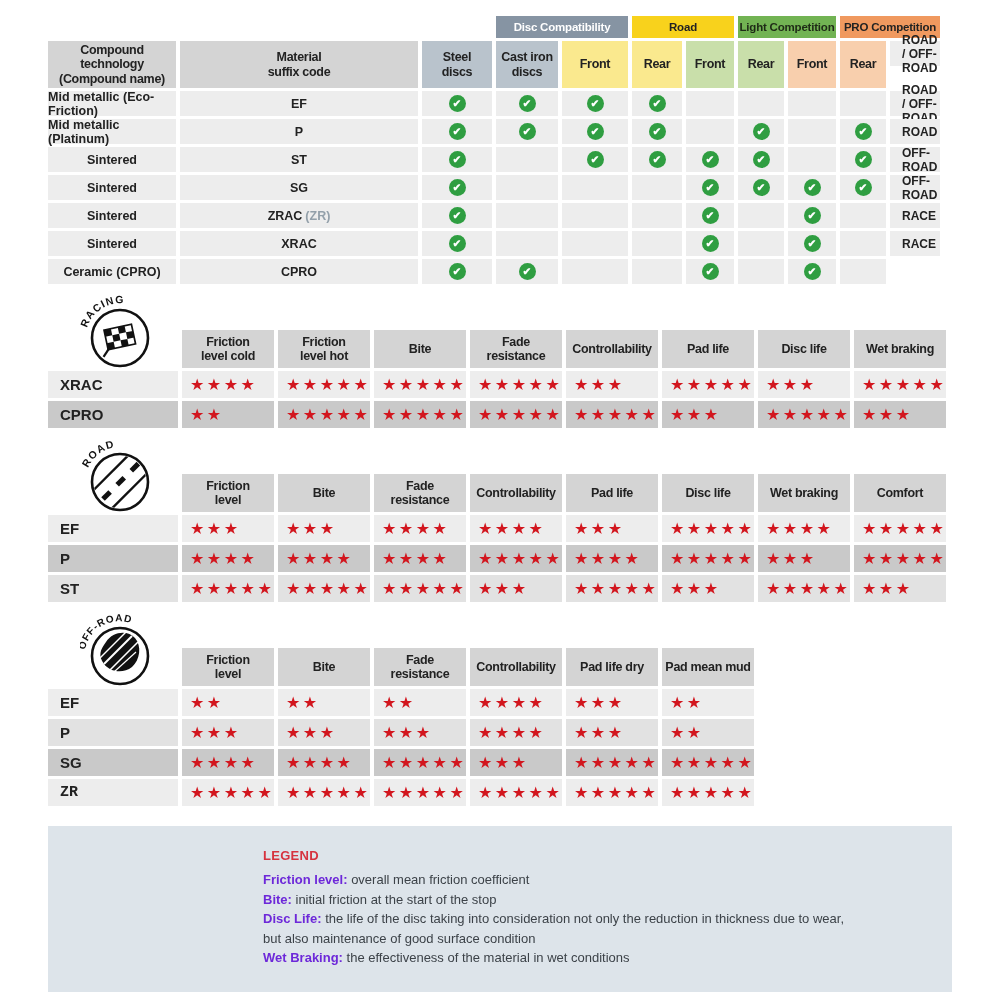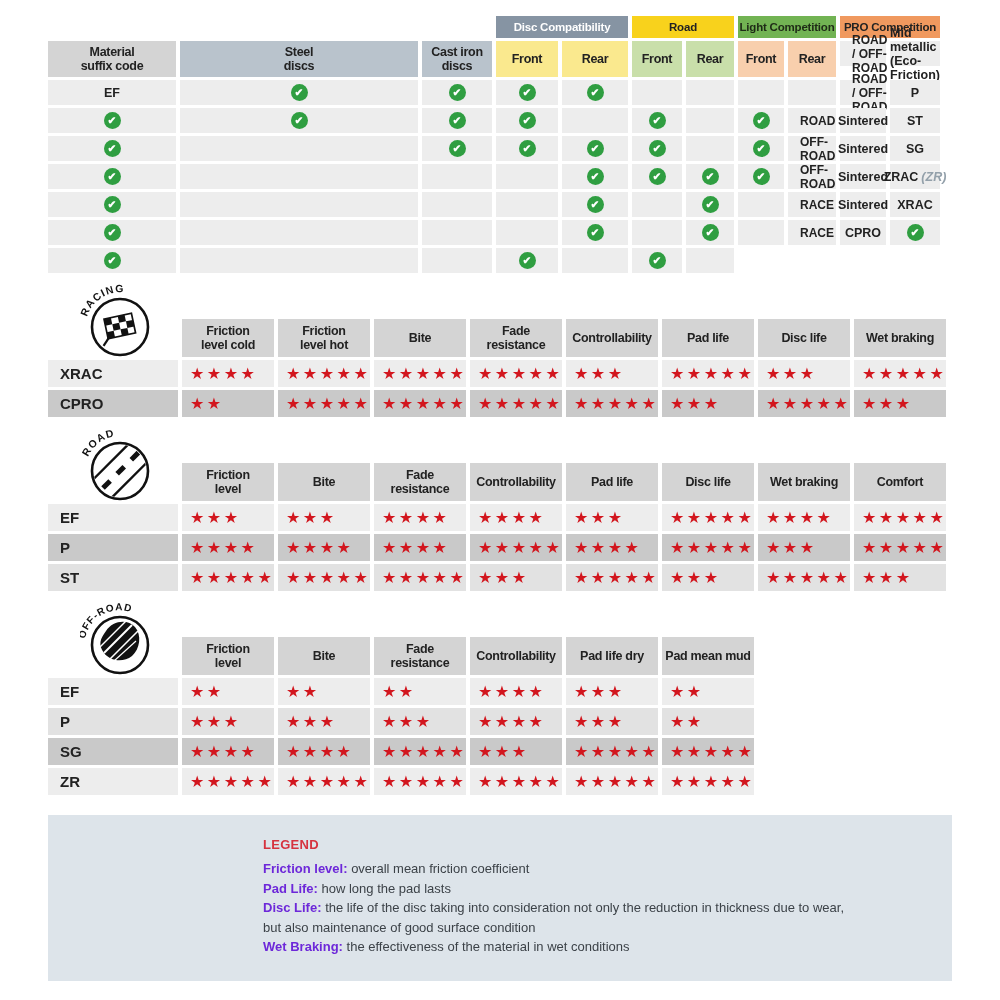--- a/index.html
+++ b/index.html
@@ -41,20 +41,22 @@
 <body>
 
 <div class="page">
 
   <div class="grid" id="compat" style="grid-template-columns:128px 238px 70px 62px 66px 50px 48px 46px 48px 46px 50px">
       <div class="spacer" style="grid-column: 1 / span 3;"></div>
       <div class="ghead" style="background: rgb(134, 148, 163); color: rgb(255, 255, 255); grid-column: span 2;">Disc Compatibility</div>
       <div class="ghead" style="background: rgb(248, 210, 28); color: rgb(34, 34, 34); grid-column: span 2;">Road</div>
       <div class="ghead" style="background: rgb(114, 179, 83); color: rgb(30, 42, 22); grid-column: span 2;">Light Competition</div>
       <div class="ghead" style="background: rgb(240, 153, 95); color: rgb(34, 34, 34); grid-column: span 2;">PRO Competition</div>
+      <div class="chead">Compound technology
+(Compound name)</div>
       <div class="chead">Material
 suffix code</div>
       <div class="chead" style="background: rgb(185, 195, 204);">Steel
 discs</div>
       <div class="chead" style="background: rgb(185, 195, 204);">Cast iron
 discs</div>
       <div class="chead" style="background: rgb(250, 233, 142);">Front</div>
       <div class="chead" style="background: rgb(250, 233, 142);">Rear</div>
       <div class="chead" style="background: rgb(201, 223, 170);">Front</div>
       <div class="chead" style="background: rgb(201, 223, 170);">Rear</div>
@@ -73,20 +75,21 @@
         <div class="checkmark" style="background: rgb(47, 158, 65);">✔</div>
       </div>
       <div class="dcell">
         <div class="checkmark" style="background: rgb(47, 158, 65);">✔</div>
       </div>
       <div class="dcell"></div>
       <div class="dcell"></div>
       <div class="dcell"></div>
       <div class="dcell"></div>
       <div class="dcell use">ROAD / OFF-ROAD</div>
+      <div class="dcell">Mid metallic (Platinum)</div>
       <div class="dcell">P</div>
       <div class="dcell">
         <div class="checkmark" style="background: rgb(47, 158, 65);">✔</div>
       </div>
       <div class="dcell">
         <div class="checkmark" style="background: rgb(47, 158, 65);">✔</div>
       </div>
       <div class="dcell">
         <div class="checkmark" style="background: rgb(47, 158, 65);">✔</div>
       </div>
@@ -140,21 +143,21 @@
         <div class="checkmark" style="background: rgb(47, 158, 65);">✔</div>
       </div>
       <div class="dcell">
         <div class="checkmark" style="background: rgb(47, 158, 65);">✔</div>
       </div>
       <div class="dcell">
         <div class="checkmark" style="background: rgb(47, 158, 65);">✔</div>
       </div>
       <div class="dcell use">OFF-ROAD</div>
       <div class="dcell">Sintered</div>
-      <div class="dcell">ZRAC<div class="codenote" style="background: transparent; font-style: italic;">(ZR)</div></div>
+      <div class="dcell">ZRAC<div class="codenote" style="background: transparent;">(ZR)</div></div>
       <div class="dcell">
         <div class="checkmark" style="background: rgb(47, 158, 65);">✔</div>
       </div>
       <div class="dcell"></div>
       <div class="dcell"></div>
       <div class="dcell"></div>
       <div class="dcell">
         <div class="checkmark" style="background: rgb(47, 158, 65);">✔</div>
       </div>
       <div class="dcell"></div>
@@ -173,20 +176,21 @@
       <div class="dcell"></div>
       <div class="dcell">
         <div class="checkmark" style="background: rgb(47, 158, 65);">✔</div>
       </div>
       <div class="dcell"></div>
       <div class="dcell">
         <div class="checkmark" style="background: rgb(47, 158, 65);">✔</div>
       </div>
       <div class="dcell"></div>
       <div class="dcell use">RACE</div>
+      <div class="dcell">Ceramic (CPRO)</div>
       <div class="dcell">CPRO</div>
       <div class="dcell">
         <div class="checkmark" style="background: rgb(47, 158, 65);">✔</div>
       </div>
       <div class="dcell">
         <div class="checkmark" style="background: rgb(47, 158, 65);">✔</div>
       </div>
       <div class="dcell"></div>
       <div class="dcell"></div>
       <div class="dcell">
@@ -471,21 +475,21 @@
         </div>
         <div class="rcell" style="background: rgb(201, 201, 201);">
           <div class="stars" style="color: rgb(210, 22, 30);">★★★</div>
         </div>
         <div class="rcell" style="background: rgb(201, 201, 201);">
           <div class="stars" style="color: rgb(210, 22, 30);">★★★★★</div>
         </div>
         <div class="rcell" style="background: rgb(201, 201, 201);">
           <div class="stars" style="color: rgb(210, 22, 30);">★★★★★</div>
         </div>
-        <div class="rlabel" style="background: rgb(237, 237, 237);">ZR</div>
+        <div class="rlabel" style="background: rgb(237, 237, 237); font-family: Liberation Mono, monospace;">ZR</div>
         <div class="rcell" style="background: rgb(237, 237, 237);">
           <div class="stars" style="color: rgb(210, 22, 30);">★★★★★</div>
         </div>
         <div class="rcell" style="background: rgb(237, 237, 237);">
           <div class="stars" style="color: rgb(210, 22, 30);">★★★★★</div>
         </div>
         <div class="rcell" style="background: rgb(237, 237, 237);">
           <div class="stars" style="color: rgb(210, 22, 30);">★★★★★</div>
         </div>
         <div class="rcell" style="background: rgb(237, 237, 237);">
@@ -497,20 +501,20 @@
         <div class="rcell" style="background: rgb(237, 237, 237);">
           <div class="stars" style="color: rgb(210, 22, 30);">★★★★★</div>
         </div>
       </div>
   </div>
 
   <div class="legend" style="background: rgb(221, 228, 234);">
     <div class="ltitle" style="color: rgb(214, 51, 63);">LEGEND</div>
     <div>
         <div class="litem"><b>Friction level:</b> overall mean friction coefficient</div>
-        <div class="litem"><b>Pad Life:</b> how long the pad lasts</div>
+        <div class="litem"><b>Bite:</b> initial friction at the start of the stop</div>
         <div class="litem"><b>Disc Life:</b> the life of the disc taking into consideration not only the reduction in thickness due to wear,
 but also maintenance of good surface condition</div>
         <div class="litem"><b>Wet Braking:</b> the effectiveness of the material in wet conditions</div>
       </div>
   </div>
 
 </div>
 
 </body></html>

